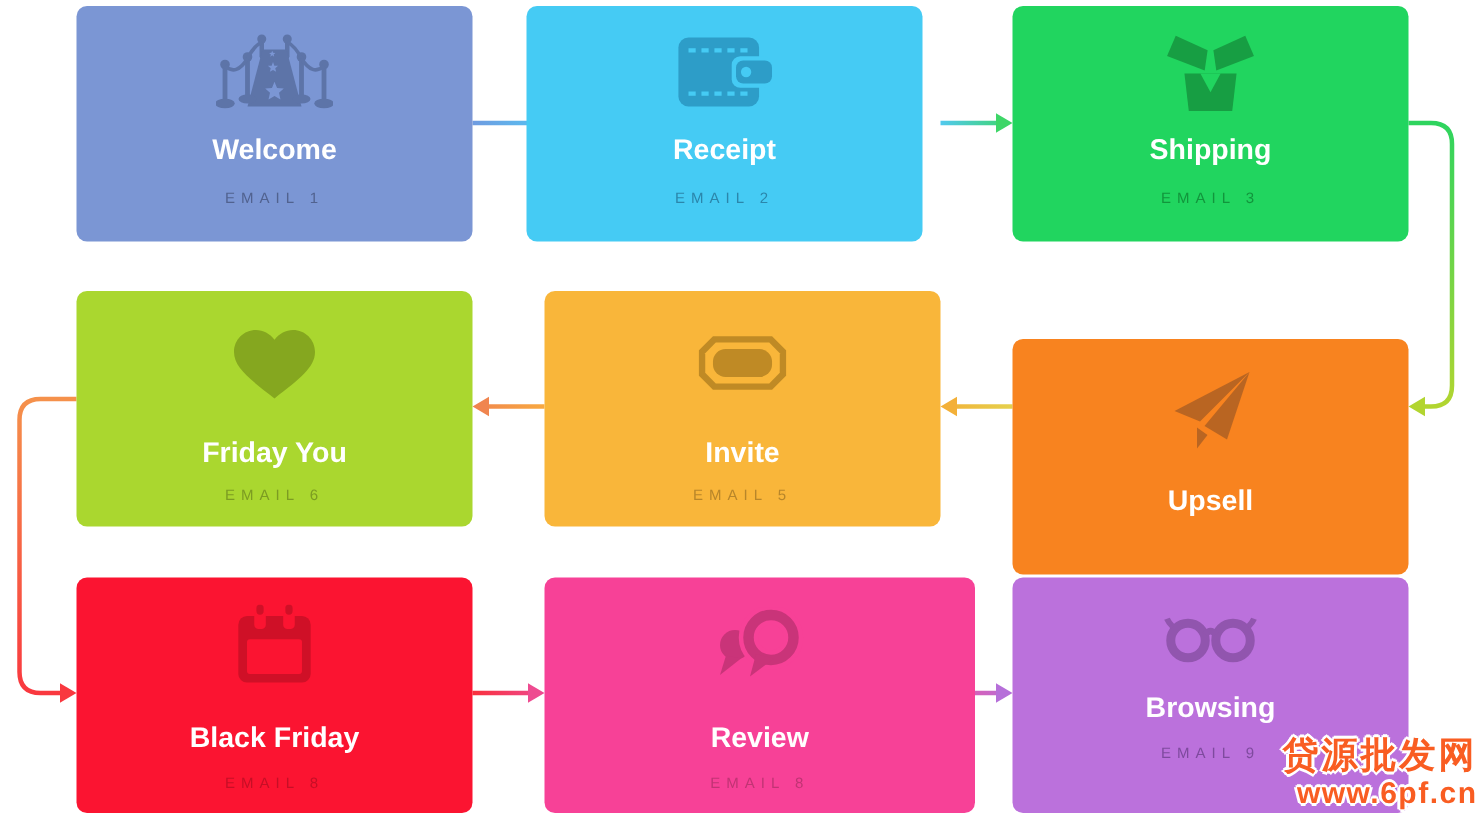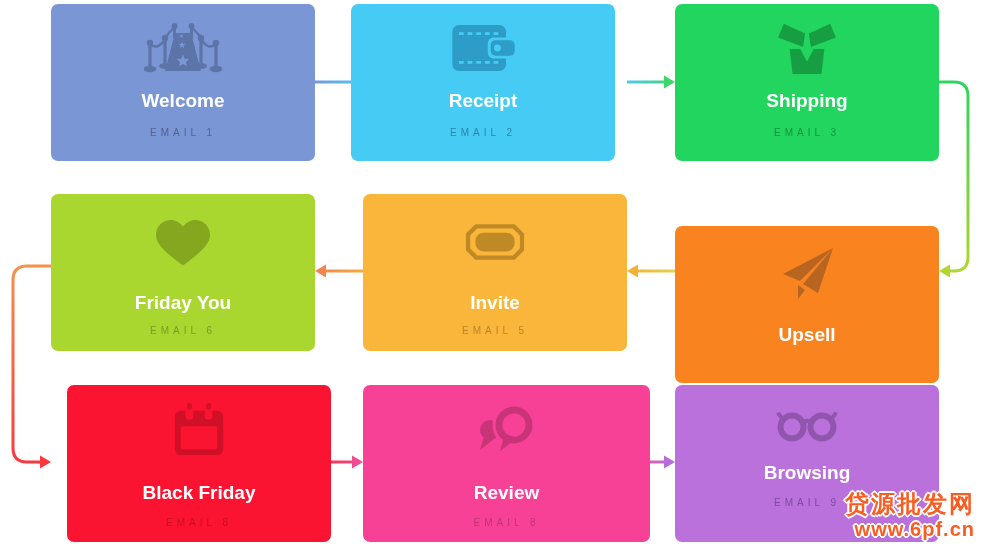--- a/index.html
+++ b/index.html
@@ -24,21 +24,21 @@
   .subtitle{
     position:absolute;left:0;width:100%;text-align:center;
     color:var(--sub);font-size:10px;line-height:16px;letter-spacing:4px;
   }
   
   .r1 .icon-box{top:14px}  .r1 .title{top:85px}  .r1 .subtitle{top:121px}
   .r2 .icon-box{top:18px}  .r2 .title{top:97px}  .r2 .subtitle{top:129px}
   .r3 .icon-box{top:15px}  .r3 .title{top:96px}  .r3 .subtitle{top:130px}
   .high .icon-box{top:10px}.high .title{top:76px}.high .subtitle{top:110px}
   .watermark{
-    position:absolute;right:13px;bottom:6px;text-align:right;
+    position:absolute;right:3px;bottom:6px;text-align:right;
     font-weight:bold;line-height:1.18;
     text-shadow:-2px 0 #fff,2px 0 #fff,0 -2px #fff,0 2px #fff,
                 -1px -1px #fff,1px 1px #fff,-1px 1px #fff,1px -1px #fff;
     margin-left:16px;
   }
   .watermark .wm1{font-size:24px;letter-spacing:2px;}
   .watermark .wm2{font-size:20px;letter-spacing:1px;}
 </style>
 </head>
 <body>
@@ -195,21 +195,21 @@
       <g fill="currentColor">
         <polygon points="54,2 4,28 21,35"></polygon>
         <polygon points="54,2 24,38 39,47"></polygon>
         <polygon points="19,39 19,53 26,44"></polygon>
       </g>
     </svg>
   </div>
   <div class="title">Upsell</div>
 </div>
 
-<div class="card r3" style="left: 51px; top: 385px; margin-left: 16px; --bg: #fb1431; --icon: #cf1027; --sub: #c60f26;">
+<div class="card r3" style="left: 51px; top: 385px; --bg: #fb1431; --icon: #cf1027; --sub: #c60f26;">
   <div class="icon-box">
     <svg width="54" height="54" viewBox="0 0 56 56">
       <rect x="3" y="8" width="50" height="46" rx="6" fill="currentColor"></rect>
       <rect x="9" y="24" width="38" height="24" rx="2" fill="var(--bg)"></rect>
       <rect x="14" y="5" width="8" height="12" rx="3" fill="var(--bg)"></rect>
       <rect x="34" y="5" width="8" height="12" rx="3" fill="var(--bg)"></rect>
       <rect x="15.5" y="0" width="5" height="7" rx="2.5" fill="currentColor"></rect>
       <rect x="35.5" y="0" width="5" height="7" rx="2.5" fill="currentColor"></rect>
     </svg>
   </div>

